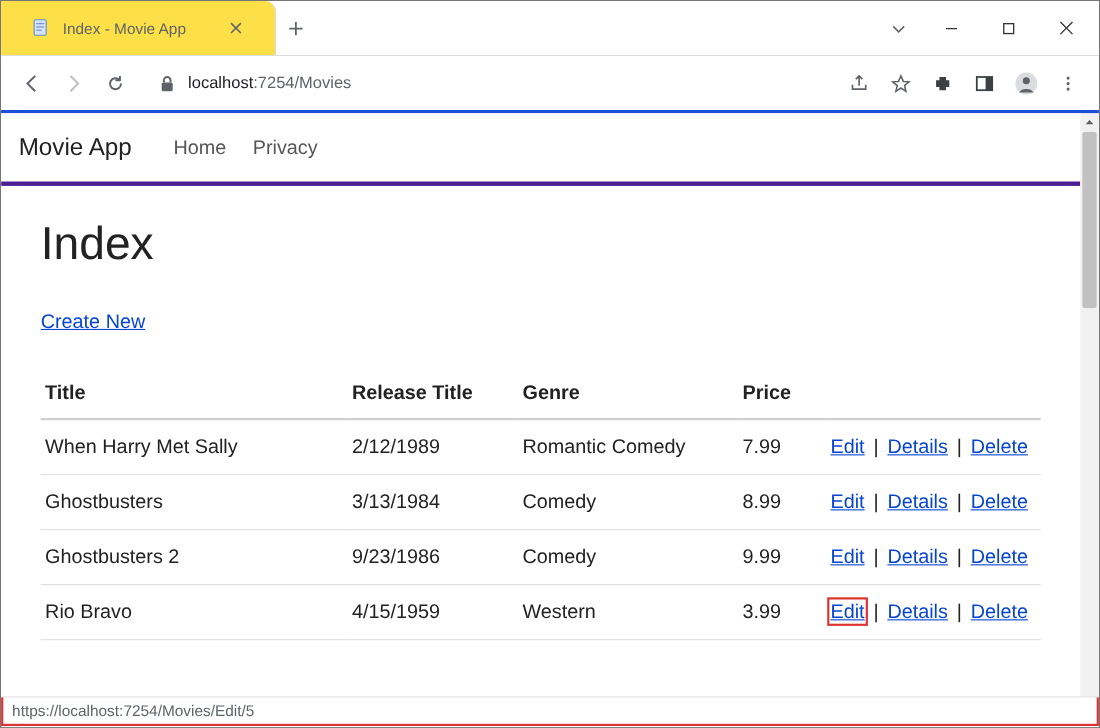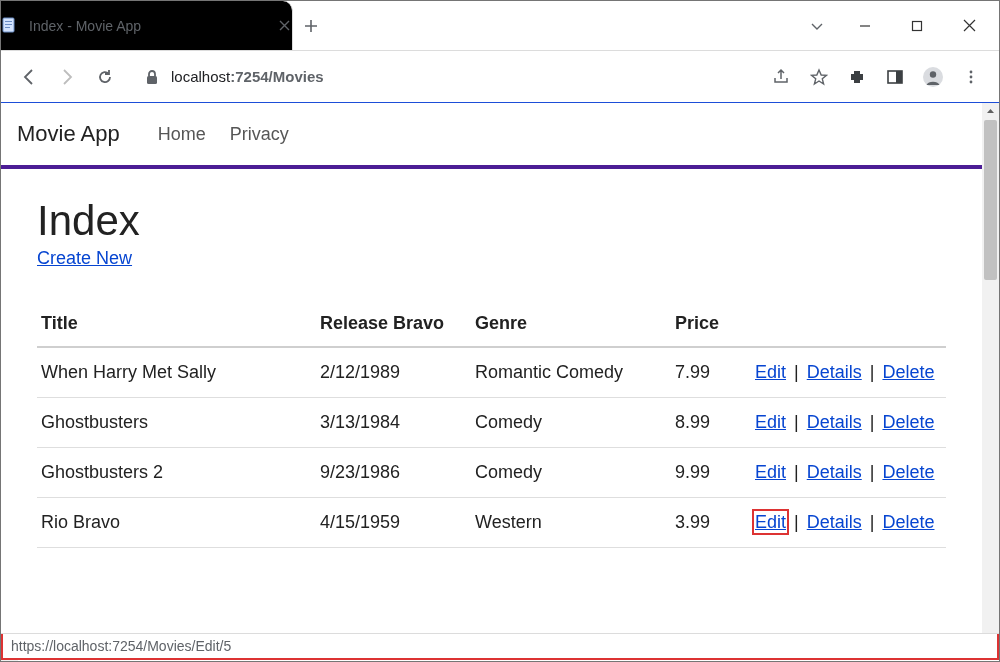--- a/index.html
+++ b/index.html
@@ -1,54 +1,54 @@
 <!DOCTYPE html>
 <html><head>
   <meta charset="utf-8">
   <style>
     * { margin: 0; padding: 0; box-sizing: border-box; }
     html, body { width: 1000px; height: 662px; font-family: "Segoe UI", Arial, sans-serif; background: #fff; overflow: hidden; }
     body { border: 1px solid #757575; }
 
     
     .titlebar { height: 50px; display: flex; align-items: stretch; border-bottom: 1px solid #dcdcdc; background: #fff; }
-    .tab { width: 292px; display: flex; align-items: center; background: #000000; border-right: 1px solid #dcdcdc; border-top-right-radius: 10px; padding: 0 0; position: relative; }
+    .tab { width: 250px; display: flex; align-items: center; background: #fde047; border-right: 1px solid #dcdcdc; border-top-right-radius: 10px; padding: 0 28px; position: relative; }
     .tab-favicon { width: 18px; height: 18px; margin-right: 10px; display:flex; align-items:center; justify-content:center; }
     .tab-title { flex: 1; font-size: 14px; color: #5f6368; }
     .tab-close { width: 16px; height: 16px; display:flex; align-items:center; justify-content:center; color: #5f6368; cursor:pointer; }
     .new-tab { width: 36px; display:flex; align-items:center; justify-content:center; color:#5f6368; cursor:pointer; }
     .title-spacer { flex: 1; }
     .win-controls { display:flex; align-items:center; padding-right: 4px; }
     .chev-down { width:44px; height:48px; display:flex; align-items:center; justify-content:center; color:#5f6368; }
     .win-btn { width: 52px; height: 48px; display:flex; align-items:center; justify-content:center; color: #333; cursor:pointer; }
 
     
-    .toolbar { height: 52px; display:flex; align-items:center; padding: 0 10px; border-bottom: 1px solid #1d4ed8; gap: 2px; background:#fff; }
+    .toolbar { height: 52px; display:flex; align-items:center; padding: 0 10px; border-bottom: 3px solid #1d4ed8; gap: 2px; background:#fff; }
     .nav-btn { width:36px; height:36px; display:flex; align-items:center; justify-content:center; color:#5f6368; border-radius:18px; }
     .nav-btn.disabled { color:#bdbdbd; }
     .url-bar { flex:1; height:32px; border-radius:16px; display:flex; align-items:center; padding:0 14px; font-size:15px; color:#202124; margin: 0 6px; }
     .lock { color:#5f6368; margin-right:12px; }
-    .url-dim { color:#5f6368;font-weight:bold; }
+    .url-dim { color:#5f6368; }
     .url-dark { color:#202124; }
     .action-btn { width:36px; height:36px; display:flex; align-items:center; justify-content:center; color:#5f6368; }
 
     
     .viewport-wrap { display:flex; height: calc(662px - 50px - 52px - 28px - 2px); }
     .page { flex:1; background:#fff; overflow:hidden; position:relative; }
     .scrollbar-v { width:17px; background:#f1f1f1; display:flex; flex-direction:column; }
     .sb-track { flex:1; position:relative; }
     .sb-thumb { position:absolute; top:0; left:2px; right:2px; height:160px; background:#c1c1c1; border-radius:2px; }
     .sb-arrow { height:17px; display:flex; align-items:center; justify-content:center; color:#606060; }
 
     
     .nav { height:66px; display:flex; align-items:center; padding: 0 16px; border-bottom: 4px solid #4c1d95; }
     .brand { font-size:22px; color:#222; margin-right:38px; }
     .nav-link { font-size:18px; color:#565656; margin-right:24px; }
     .container { padding: 18px 36px 10px 36px; }
-    .page-title { font-size:42px; font-weight:500; color:#222; margin-top:10px; margin-bottom:3px; }
+    .page-title { font-size:42px; font-weight:500; color:#222; margin-top:10px; margin-bottom:37px; }
     .create-link { color:#0645d1; text-decoration:underline; font-size:18px; }
     table { width:100%; border-collapse:collapse; margin-top:34px; }
     th { text-align:left; font-size:18px; font-weight:700; color:#222; padding:10px 4px 12px 4px; border-bottom:2px solid #cfcfcf; }
     td { font-size:18px; color:#222; padding:14px 4px; border-bottom:1px solid #dedede; vertical-align:middle; }
     .row-actions a { color:#0645d1; text-decoration:underline; }
     .row-actions .sep { color:#222; padding:0 3px; }
     .row-actions.highlight .edit-link { outline: 2px solid #d33; outline-offset: 1px; }
     .footer { margin-top:44px; font-size:17px; color:#888; }
     .footer a { color:#0645d1; text-decoration:underline; }
 
@@ -182,21 +182,21 @@
       <a class="nav-link">Home</a>
       <a class="nav-link">Privacy</a>
     </div>
     <div class="container">
       <h1 class="page-title">Index</h1>
       <a class="create-link">Create New</a>
       <table>
         <thead>
           <tr>
             <th>Title</th>
-            <th style="width:155px">Release Bravo</th>
+            <th style="width:155px">Release Title</th>
             <th style="width:200px">Genre</th>
             <th style="width:80px">Price</th>
             <th style="width:195px"></th>
           </tr>
         </thead>
         <tbody id="table-body">
             <tr>
               <td>When Harry Met Sally</td>
               <td>2/12/1989</td>
               <td>Romantic Comedy</td>

